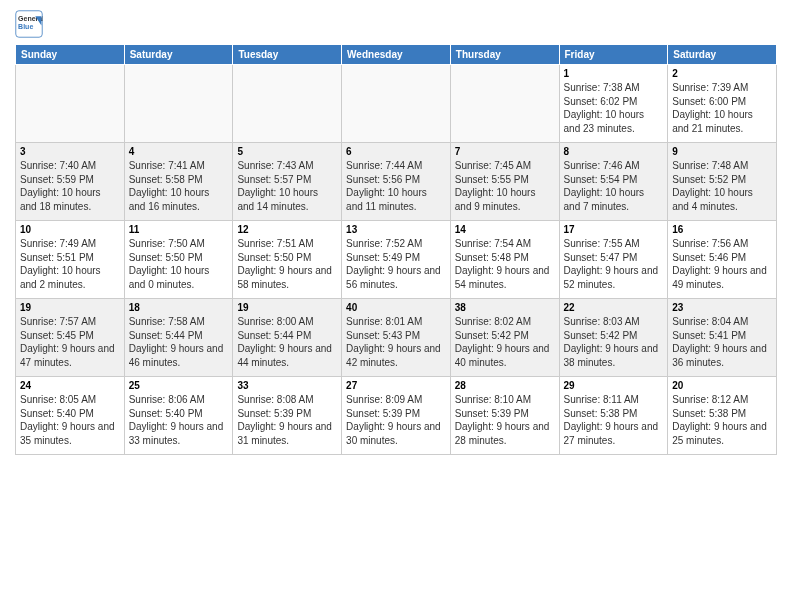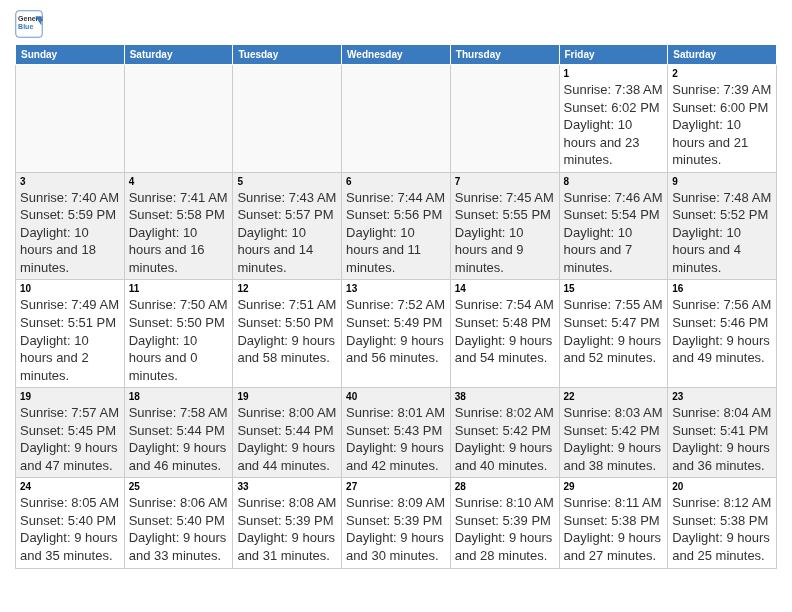--- a/index.html
+++ b/index.html
@@ -76,21 +76,21 @@
     .calendar td.shaded {
       background: #f0f0f0;
     }
     .day-num {
       font-weight: bold;
       font-size: 10px;
       margin-bottom: 2px;
       display: block;
     }
     .day-info {
-      font-size: 13px;
+      font-size: 10px;
       color: #333;
       line-height: 1.35;
     }
     tr.week-row td {
       height: 78px;
     }
   </style>
 </head>
 <body>
 
@@ -187,21 +187,21 @@
           </td>
           <td class="">
             <span class="day-num">13</span>
             <div class="day-info">Sunrise: 7:52 AM<br>Sunset: 5:49 PM<br>Daylight: 9 hours and 56 minutes.</div>
           </td>
           <td class="">
             <span class="day-num">14</span>
             <div class="day-info">Sunrise: 7:54 AM<br>Sunset: 5:48 PM<br>Daylight: 9 hours and 54 minutes.</div>
           </td>
           <td class="">
-            <span class="day-num">15</span>
+            <span class="day-num">17</span>
             <div class="day-info">Sunrise: 7:55 AM<br>Sunset: 5:47 PM<br>Daylight: 9 hours and 52 minutes.</div>
           </td>
           <td class="">
             <span class="day-num">16</span>
             <div class="day-info">Sunrise: 7:56 AM<br>Sunset: 5:46 PM<br>Daylight: 9 hours and 49 minutes.</div>
           </td>
         </tr>
         <tr class="week-row">
           <td class="shaded">
             <span class="day-num">19</span>

